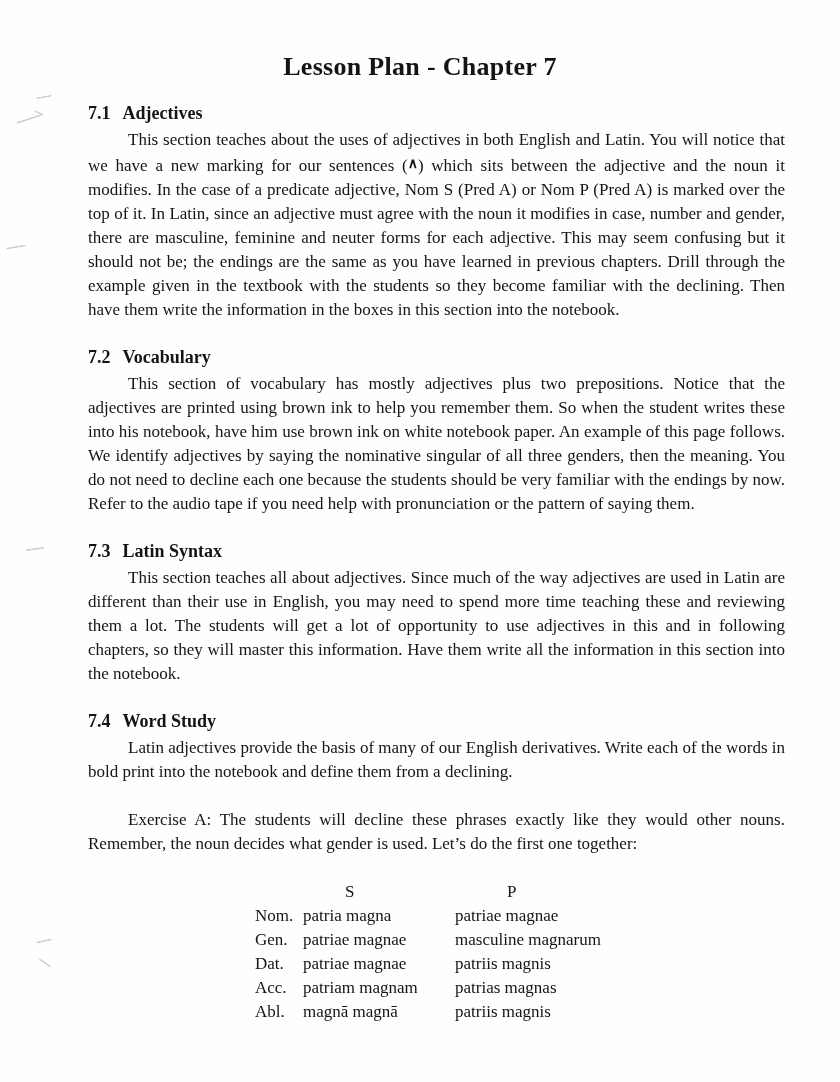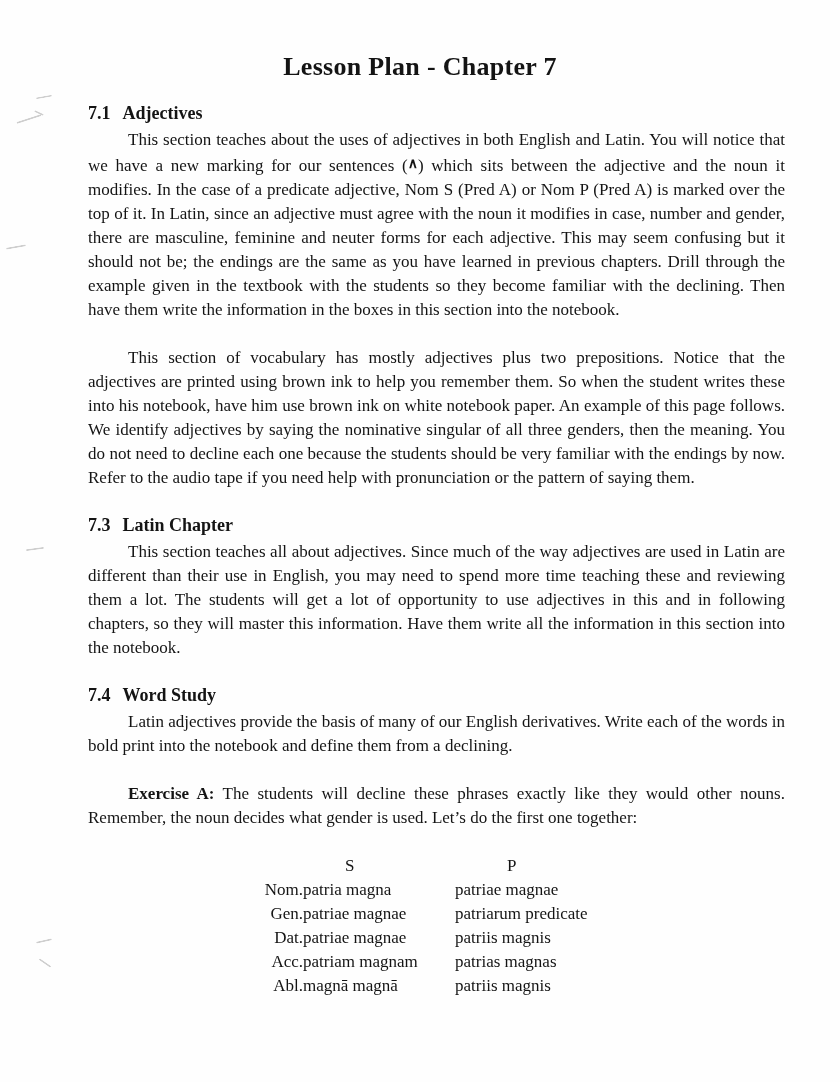--- a/index.html
+++ b/index.html
@@ -37,38 +37,38 @@
   }
   .sec-h .num { margin-right: 12px; }
   .para {
     margin: 0;
     font-size: 17px;
     line-height: 24px;
     text-align: justify;
     text-indent: 40px;
   }
   .it { }
-  .bold { font-weight: 700; }
+  .bold { font-weight: 400; }
   .caret {
     font-weight: 700;
     font-size: 14px;
     vertical-align: 3px;
   }
   .decl {
     margin-left: 167px;
     font-size: 17px;
     line-height: 24px;
   }
   .decl-head, .drow {
     display: grid;
     grid-template-columns: 48px 152px auto;
   }
   .dh-s { grid-column: 2; padding-left: 42px; }
   .dh-p { grid-column: 3; padding-left: 52px; }
-  .dcase { grid-column: 1; text-align: right; }
+  .dcase { grid-column: 1; }
   .dsing { grid-column: 2; }
   .dplur { grid-column: 3; }
   .artifact {
     position: absolute;
     border-top: 2px solid #a8a8a8;
     opacity: 0.55;
     border-radius: 2px;
   }
   .a1 { left: 36px; top: 96px;  width: 16px; transform: rotate(-10deg); }
   .a2 { left: 16px; top: 118px; width: 26px; transform: rotate(-18deg); }
@@ -88,26 +88,29 @@
   <div class="content">
 
     <section class="sec">
       <div class="sec-h">
         <span class="num">7.1</span><span>Adjectives</span>
       </div>
       <p class="para"><span>This section teaches about the uses of adjectives in both English and Latin. You will notice that we have a new marking for our sentences (</span><span class="caret">∧</span><span>) which sits between the adjective and the noun it modifies. In the case of a predicate adjective, </span><span class="it">Nom S (Pred A)</span><span> or </span><span class="it">Nom P (Pred A)</span><span> is marked over the top of it. In Latin, since an adjective must agree with the noun it modifies in case, number and gender, there are masculine, feminine and neuter forms for each adjective. This may seem confusing but it should not be; the endings are the same as you have learned in previous chapters. Drill through the example given in the textbook with the students so they become familiar with the declining. Then have them write the information in the boxes in this section into the notebook.</span></p>
     </section>
 
     <section class="sec">
+      <div class="sec-h">
+        <span class="num">7.2</span><span>Vocabulary</span>
+      </div>
       <p class="para"><span>This section of vocabulary has mostly adjectives plus two prepositions. Notice that the adjectives are printed using brown ink to help you remember them. So when the student writes these into his notebook, have him use brown ink on white notebook paper. An example of this page follows. We identify adjectives by saying the nominative singular of all three genders, then the meaning. You do not need to decline each one because the students should be very familiar with the endings by now. Refer to the audio tape if you need help with pronunciation or the pattern of saying them.</span></p>
     </section>
 
     <section class="sec">
       <div class="sec-h">
-        <span class="num">7.3</span><span>Latin Chapter</span>
+        <span class="num">7.3</span><span>Latin Syntax</span>
       </div>
       <p class="para"><span>This section teaches all about adjectives. Since much of the way adjectives are used in Latin are different than their use in English, you may need to spend more time teaching these and reviewing them a lot. The students will get a lot of opportunity to use adjectives in this and in following chapters, so they will master this information. Have them write all the information in this section into the notebook.</span></p>
     </section>
 
     <section class="sec">
       <div class="sec-h">
         <span class="num">7.4</span><span>Word Study</span>
       </div>
       <p class="para"><span>Latin adjectives provide the basis of many of our English derivatives. Write each of the words in bold print into the notebook and define them from a declining.</span></p>
     </section>
@@ -122,21 +125,21 @@
         <span class="dh-p">P</span>
       </div>
       <div class="drow">
         <span class="dcase">Nom.</span>
         <span class="dsing">patria magna</span>
         <span class="dplur">patriae magnae</span>
       </div>
       <div class="drow">
         <span class="dcase">Gen.</span>
         <span class="dsing">patriae magnae</span>
-        <span class="dplur">patriarum predicate</span>
+        <span class="dplur">masculine magnarum</span>
       </div>
       <div class="drow">
         <span class="dcase">Dat.</span>
         <span class="dsing">patriae magnae</span>
         <span class="dplur">patriis magnis</span>
       </div>
       <div class="drow">
         <span class="dcase">Acc.</span>
         <span class="dsing">patriam magnam</span>
         <span class="dplur">patrias magnas</span>

